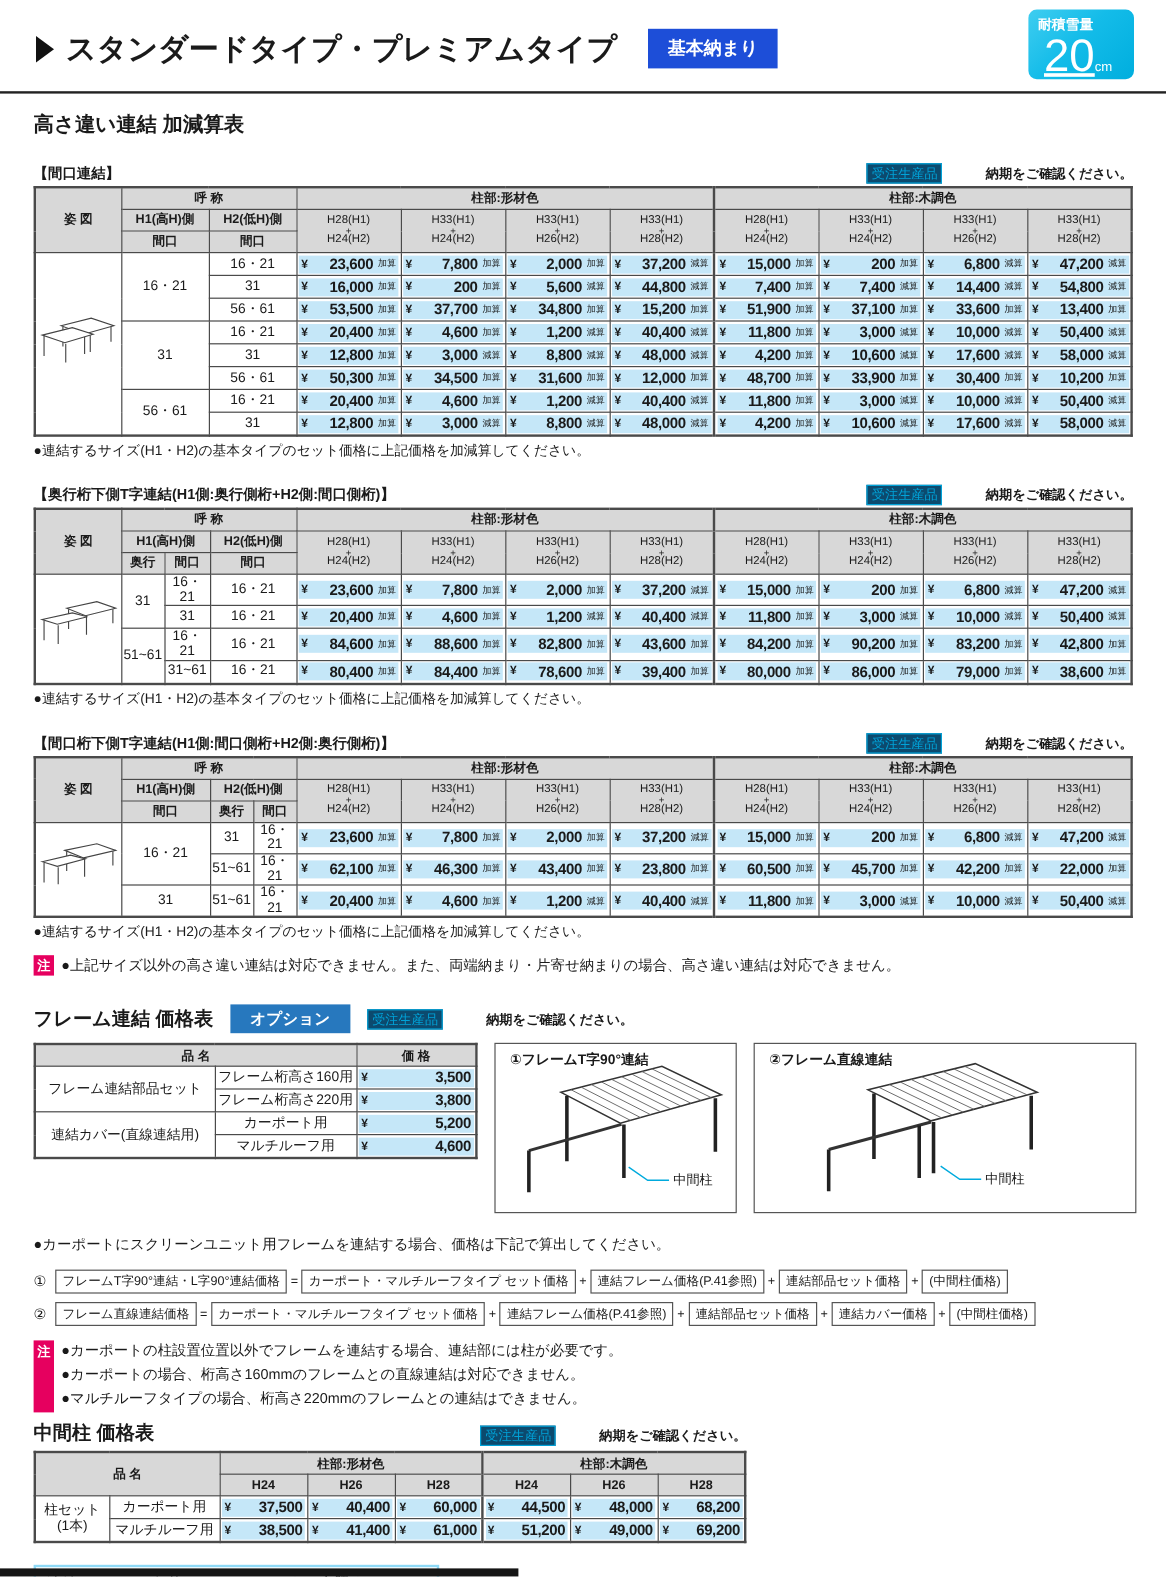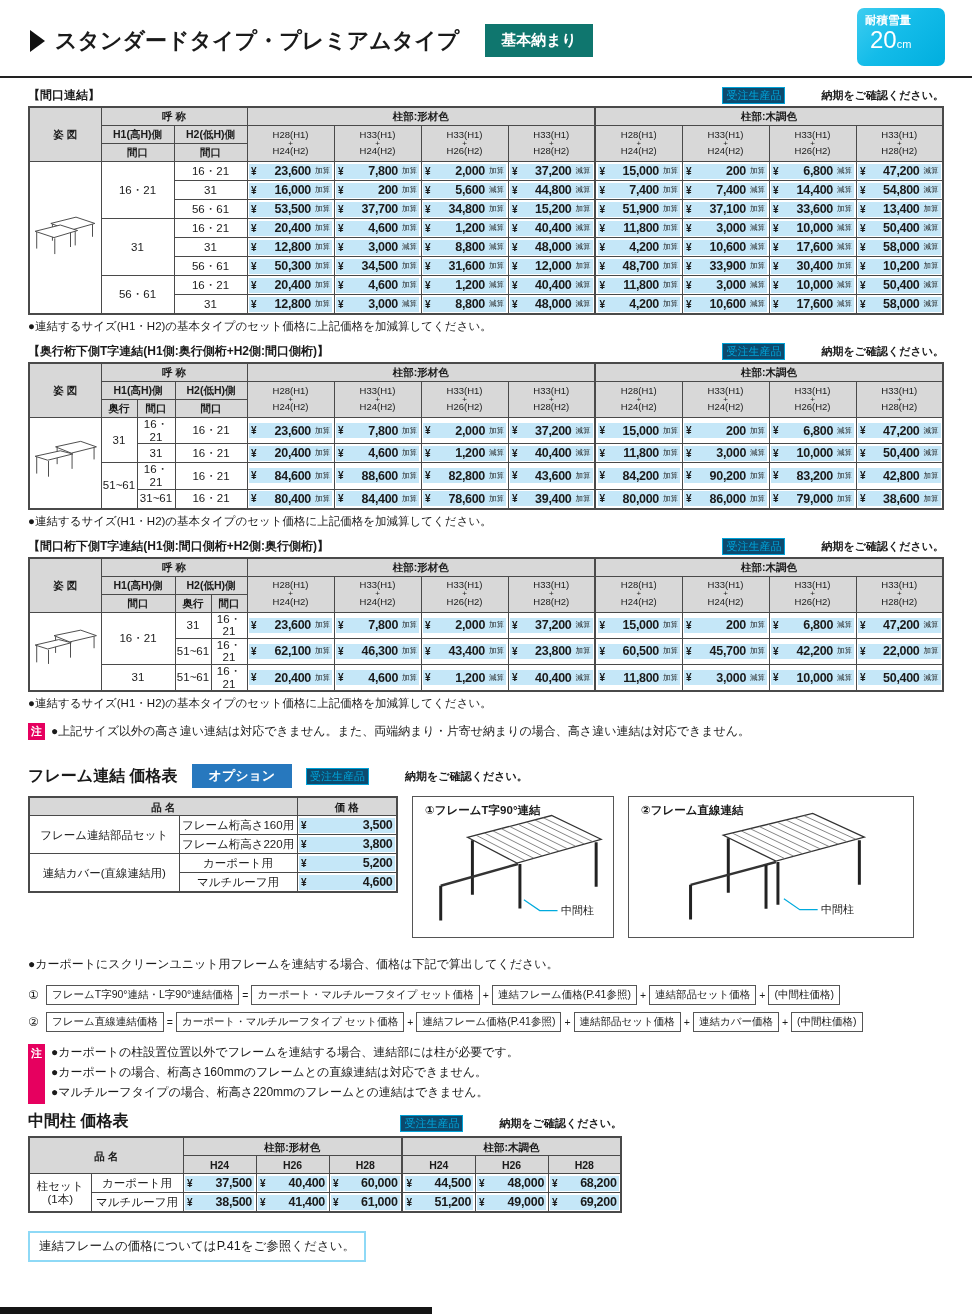--- a/index.html
+++ b/index.html
@@ -2,30 +2,30 @@
 <html><head>
 <meta charset="utf-8">
 <style>
   html,body{margin:0;padding:0;background:#fff;}
   .page{position:relative;width:972px;height:1314px;background:#fff;overflow:hidden;
         font-family:"Liberation Sans","DejaVu Sans",sans-serif;color:#1a1a1a;}
   
   .hdr{position:relative;height:76px;border-bottom:2px solid #222;}
   .hdr-title{position:absolute;left:30px;top:24px;display:flex;align-items:center;}
   .tri{width:0;height:0;border-left:15px solid #111;border-top:11px solid transparent;border-bottom:11px solid transparent;margin-right:10px;}
-  .hdr h1{font-size:22px;margin:0;font-weight:bold;}
-  .badge-basic{margin-left:26px;background:#0f766e;color:#fff;font-size:15px;font-weight:bold;padding:7px 16px;}
+  .hdr h1{font-size:25px;margin:0;font-weight:bold;}
+  .badge-basic{margin-left:26px;background:#1d4ed8;color:#fff;font-size:15px;font-weight:bold;padding:7px 16px;}
   .snow{position:absolute;right:27px;top:8px;width:88px;height:58px;border-radius:7px;box-sizing:border-box;
         background:linear-gradient(135deg,#3fcdf0 0%,#14bce9 45%,#00aede 100%);color:#fff;padding:5px 8px;}
   .snow .lbl{font-size:11.5px;font-weight:bold;}
-  .snow .big{font-size:24px;line-height:1;margin-left:5px;display:inline-block;}
+  .snow .big{font-size:38px;line-height:1;margin-left:5px;display:inline-block;text-decoration:underline;}
   .snow .unit{font-size:11px;}
   .content{padding:0 28px;}
   .sec-title{font-size:17px;font-weight:bold;margin:14px 0 0;}
-  .cap-row{display:flex;align-items:center;justify-content:space-between;margin-top:9px;margin-bottom:2px;width:916px;}
+  .cap-row{display:flex;align-items:center;justify-content:space-between;margin-top:21px;margin-bottom:2px;width:916px;}
   .cap{font-size:12px;font-weight:bold;}
   .order{display:flex;align-items:center;gap:4px;}
   .order .ob{color:#00a2d8;border:1px solid #00a2d8;background:#0c4a6e;padding:0 3px;font-size:11px;}
   .order .on{font-weight:bold;font-size:11px;padding-left:32px;}
   
   table.price-table{border-collapse:collapse;table-layout:fixed;width:916px;border:2px solid #4a4a4a;}
   .price-table th,.price-table td{border:1px solid #4a4a4a;text-align:center;vertical-align:middle;padding:0;overflow:hidden;}
   .price-table th{background:#d8d8d8;font-size:10.5px;font-weight:bold;height:17px;line-height:1.15;}
   .price-table th.phead{font-weight:normal;font-size:9.5px;}
   .price-table th.phead div:nth-child(2){font-size:8px;line-height:0.7;}
@@ -74,20 +74,21 @@
       <span class="badge-basic">基本納まり</span>
     </div>
     <div class="snow">
       <div class="lbl">耐積雪量</div>
       <span class="big">20</span><span class="unit">cm</span>
     </div>
   </div>
 
   <div class="content">
 
+    <h2 class="sec-title">高さ違い連結 加減算表</h2>
 
     <div class="cap-row">
       <span class="cap">【間口連結】</span>
       <span class="order">
         <span class="ob">受注生産品</span>
         <span class="on">納期をご確認ください。</span>
       </span>
     </div>
     <div id="rt0">
         <table class="price-table">
@@ -1340,21 +1341,21 @@
           <polygon points="55,40 140,18 190,42 105,66" fill="#fff" stroke="#333" stroke-width="1.3"></polygon>
           <path d="M63.5,37.8L113.5,63.6M72,35.6L122,61.2M80.5,33.4L130.5,58.8M89,31.2L139,56.4M97.5,29L147.5,54M106,26.8L156,51.6M114.5,24.6L164.5,49.2M123,22.4L173,46.8M131.5,20.2L181.5,44.4" stroke="#666" stroke-width="0.8" fill="none"></path>
           <path d="M60,43L60,98M185,45L185,90" stroke="#222" stroke-width="3"></path>
           <path d="M106,67L28,89" stroke="#333" stroke-width="2.5" fill="none"></path>
           <path d="M108,67L108,112M28,89L28,124" stroke="#222" stroke-width="3"></path>
           <polyline points="112,103 128,114 146,114" stroke="#00aadd" stroke-width="1.2" fill="none"></polyline>
         </svg>
         <span class="diag-lbl" style="left:148px;top:106px">中間柱</span>
       </div>
 
-      <div class="diag-box" style="width:286px">
+      <div class="diag-box" style="width:319px">
         <span class="diag-cap">②フレーム直線連結</span>
         <svg width="281" height="138" viewBox="0 0 283 138">
           <polygon points="95,38 185,16 237,40 148,64" fill="#fff" stroke="#333" stroke-width="1.3"></polygon>
           <path d="M104,35.8L157,61.6M113,33.6L166,59.2M122,31.4L175,56.8M131,29.2L184,54.4M140,27L193,52M149,24.8L202,49.6M158,22.6L211,47.2M167,20.4L220,44.8M176,18.2L229,42.4" stroke="#666" stroke-width="0.8" fill="none"></path>
           <path d="M100,41L100,96M232,43L232,88" stroke="#222" stroke-width="3"></path>
           <path d="M148,65L62,88" stroke="#333" stroke-width="2.5" fill="none"></path>
           <path d="M138,68L138,112M150,65L150,108M62,88L62,123" stroke="#222" stroke-width="3"></path>
           <polyline points="156,102 172,113 190,113" stroke="#00aadd" stroke-width="1.2" fill="none"></polyline>
         </svg>
         <span class="diag-lbl" style="left:192px;top:105px">中間柱</span>

